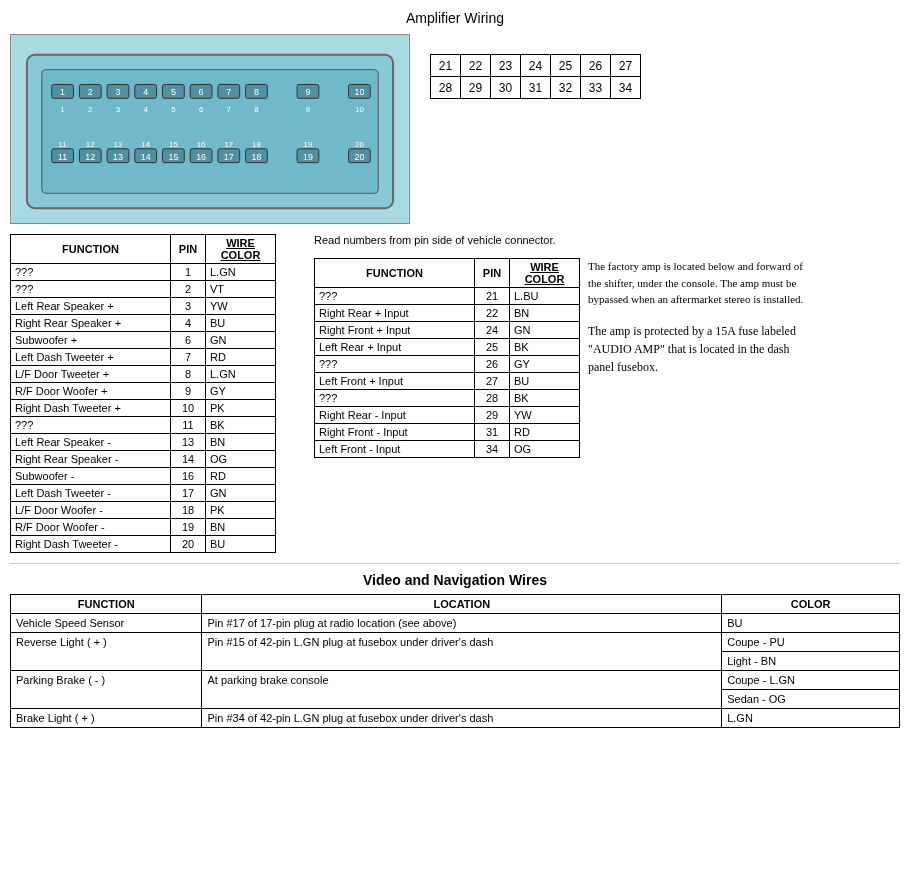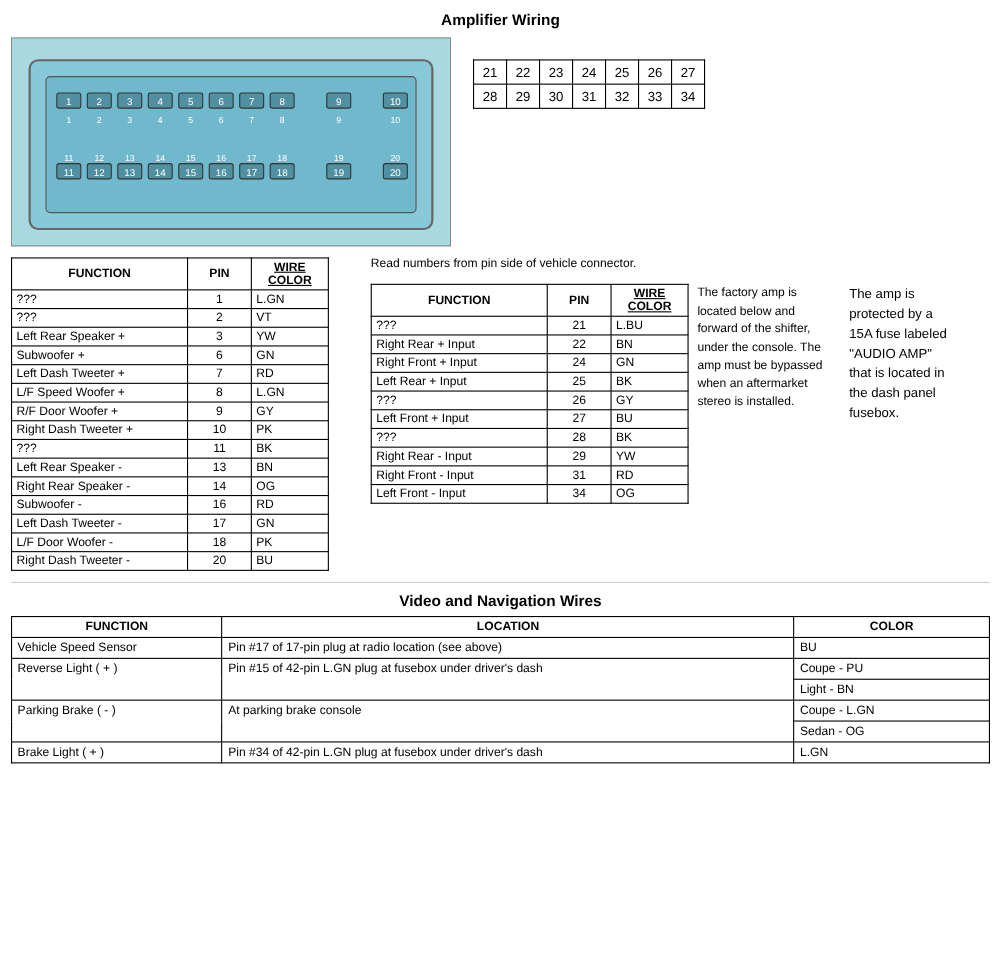--- a/index.html
+++ b/index.html
@@ -8,21 +8,21 @@
       font-size: 12px;
       background: #fff;
       color: #000;
       width: 910px;
       min-height: 869px;
       padding: 10px;
     }
     .page-title {
       text-align: center;
       font-size: 14px;
-      font-weight: bold;
+      font-weight: normal;
       margin-bottom: 8px;
     }
     .top-section {
       display: flex;
       gap: 20px;
       margin-bottom: 10px;
       align-items: flex-start;
     }
     .connector-image {
       width: 400px;
@@ -74,27 +74,29 @@
     .wiring-table th, .wiring-table td {
       border: 1px solid #000;
       padding: 2px 4px;
       font-size: 11px;
     }
     .wiring-table th {
       background: #fff;
       font-weight: bold;
     }
     .col-function { width: 160px; }
-    .col-pin { width: 58px; text-align: center; }
+    .col-pin { width: 35px; text-align: center; }
     .col-color { width: 70px; text-decoration: underline; }
     .notes-section {
       flex: 0 0 230px;
       font-size: 11px;
       display: flex;
+      flex-direction: column;
       gap: 14px;
+      font-family: Liberation Serif, serif;
     }
     .section-title {
       text-align: center;
       font-size: 14px;
       font-weight: bold;
       margin: 10px 0 6px 0;
       border-top: 1px solid #ccc;
       padding-top: 8px;
     }
     .nav-table {
@@ -244,31 +246,36 @@
               <td>???</td>
               <td style="text-align: center;">2</td>
               <td>VT</td>
             </tr>
             <tr>
               <td>Left Rear Speaker +</td>
               <td style="text-align: center;">3</td>
               <td>YW</td>
             </tr>
             <tr>
+              <td>Right Rear Speaker +</td>
+              <td style="text-align: center;">4</td>
+              <td>BU</td>
+            </tr>
+            <tr>
               <td>Subwoofer +</td>
               <td style="text-align: center;">6</td>
               <td>GN</td>
             </tr>
             <tr>
               <td>Left Dash Tweeter +</td>
               <td style="text-align: center;">7</td>
               <td>RD</td>
             </tr>
             <tr>
-              <td>L/F Speed Woofer +</td>
+              <td>L/F Door Tweeter +</td>
               <td style="text-align: center;">8</td>
               <td>L.GN</td>
             </tr>
             <tr>
               <td>R/F Door Woofer +</td>
               <td style="text-align: center;">9</td>
               <td>GY</td>
             </tr>
             <tr>
               <td>Right Dash Tweeter +</td>
@@ -297,20 +304,25 @@
             </tr>
             <tr>
               <td>Left Dash Tweeter -</td>
               <td style="text-align: center;">17</td>
               <td>GN</td>
             </tr>
             <tr>
               <td>L/F Door Woofer -</td>
               <td style="text-align: center;">18</td>
               <td>PK</td>
+            </tr>
+            <tr>
+              <td>R/F Door Woofer -</td>
+              <td style="text-align: center;">19</td>
+              <td>BN</td>
             </tr>
             <tr>
               <td>Right Dash Tweeter -</td>
               <td style="text-align: center;">20</td>
               <td>BU</td>
             </tr>
           </tbody>
       </table>
     </div>
 

